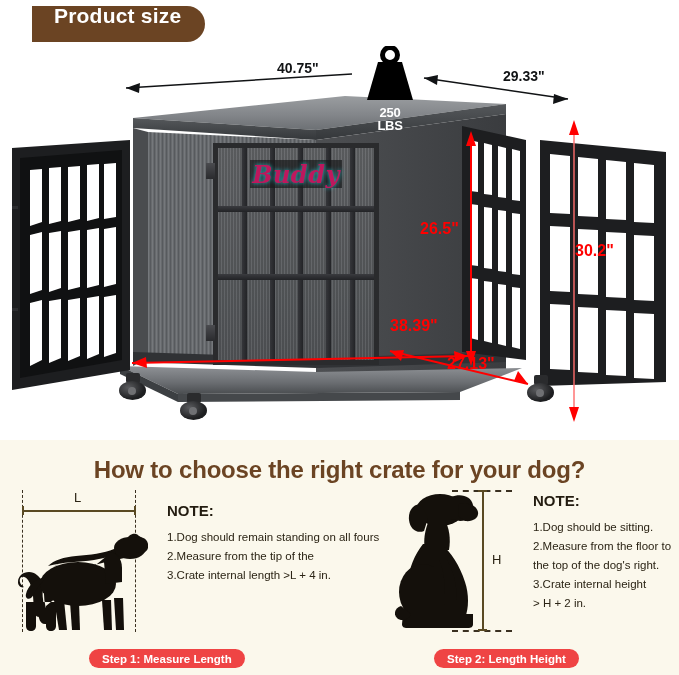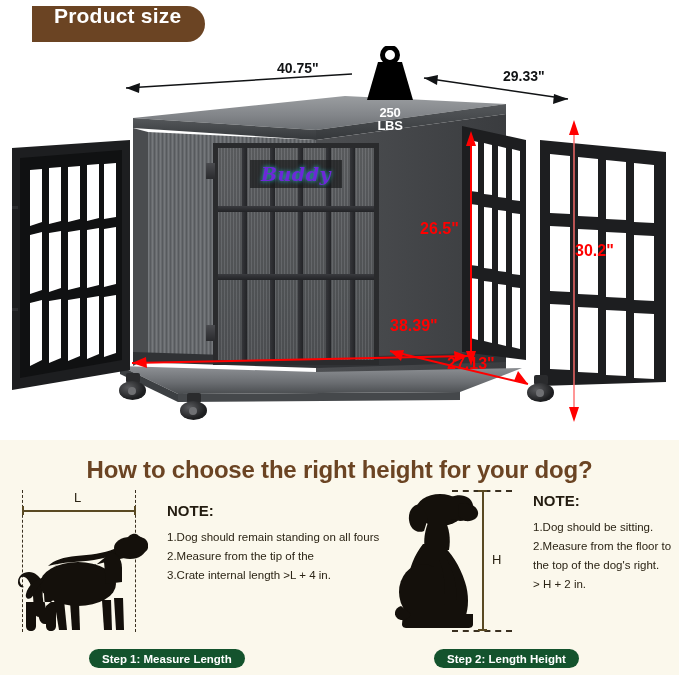--- a/index.html
+++ b/index.html
@@ -58,21 +58,21 @@
   #nameplate {
     position: absolute; left: 250px; top: 160px;
     width: 92px; height: 28px;
     display: flex; align-items: center; justify-content: center;
     background: rgba(25,26,28,.72);
     z-index: 6;
   }
   #nameplate .txt {
     font-family: "DejaVu Serif", serif;
     font-style: italic; font-weight: bold;
-    font-size: 19px; color: #6d28d9;
+    font-size: 24px; color: #be185d;
     letter-spacing: .5px;
     text-shadow: 0 0 4px rgba(43,226,240,.8);
   }
 
   
   .hinge { position: absolute; width: 9px; height: 16px;
            background: linear-gradient(180deg,#4a4b4f,#2a2b2e); }
 
   
   .caster { position: absolute; }
@@ -126,21 +126,21 @@
 
   .note-title {
     color: #231c10; font-size: 15px; font-weight: bold; margin-bottom: 9px;
   }
   .note-line {
     color: #2b2415; font-size: 11.5px; line-height: 19px; white-space: nowrap;
   }
 
   .step-badge {
     position: absolute; height: 19px; padding: 0 13px;
-    background: #14532d; border-radius: 10px;
+    background: #ef4444; border-radius: 10px;
     display: flex; align-items: center; 
   }
   .step-badge .slbl {
     color: #ffffff; font-size: 11.5px; font-weight: bold; white-space: nowrap;
   }
 
   .dashline-v {
     position: absolute; width: 0;
     border-left: 1.5px dashed #3a3020;
   }
@@ -348,21 +348,21 @@
     <div class="dim-label dim-black" style="left:503px;top:68px">29.33"</div>
     <div class="dim-label dim-red" style="left:420px;top:220px">26.5"</div>
     <div class="dim-label dim-red" style="left:575px;top:242px">30.2"</div>
     <div class="dim-label dim-red" style="left:390px;top:317px">38.39"</div>
     <div class="dim-label dim-red" style="left:447px;top:355px">27.13"</div>
   </div>
 </div>
 
 <div id="bottom-section">
 
-  <div id="guide-heading">How to choose the right height for your dog?</div>
+  <div id="guide-heading">How to choose the right crate for your dog?</div>
 
   <div>
 
     <div class="dashline-v" style="left:22px;top:50px;height:142px"></div>
     <div class="dashline-v" style="left:135px;top:50px;height:142px"></div>
 
     <div class="measure-line-h" style="left:22px;top:70px;width:114px"></div>
     <div class="measure-cap-v" style="left:22px;top:66px"></div>
     <div class="measure-cap-v" style="left:134px;top:66px"></div>
     <div class="measure-letter" style="left:74px;top:50px">L</div>
@@ -444,20 +444,21 @@
       <path fill="#14100B" d="M40,118 L62,118 L62,132 L40,132 Z"></path>
 
       <path fill="#14100B" d="M6,118 C0,120 -2,126 2,130 C6,134 14,132 16,126 Z"></path>
     </svg>
 
     <div style="position:absolute;left:533px;top:52px">
       <div class="note-title">NOTE:</div>
       <div class="note-line">1.Dog should be sitting.</div>
       <div class="note-line">2.Measure from the floor to</div>
       <div class="note-line">the top of  the dog's right.</div>
+      <div class="note-line">3.Crate internal height</div>
       <div class="note-line">&gt; H + 2 in.</div>
     </div>
 
     <div class="step-badge" style="left:434px;top:209px">
       <span class="slbl">Step 2: Length Height</span>
     </div>
   </div>
 </div>
 
 </body></html>

